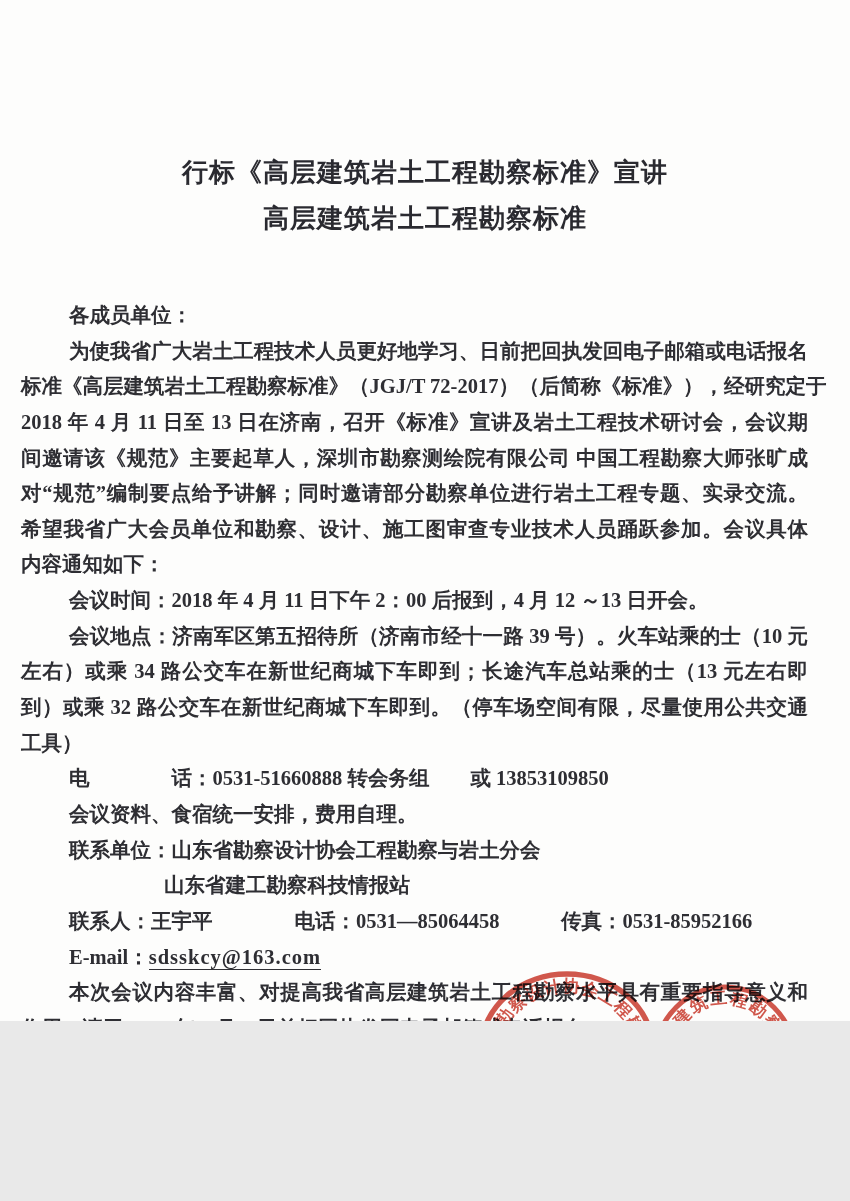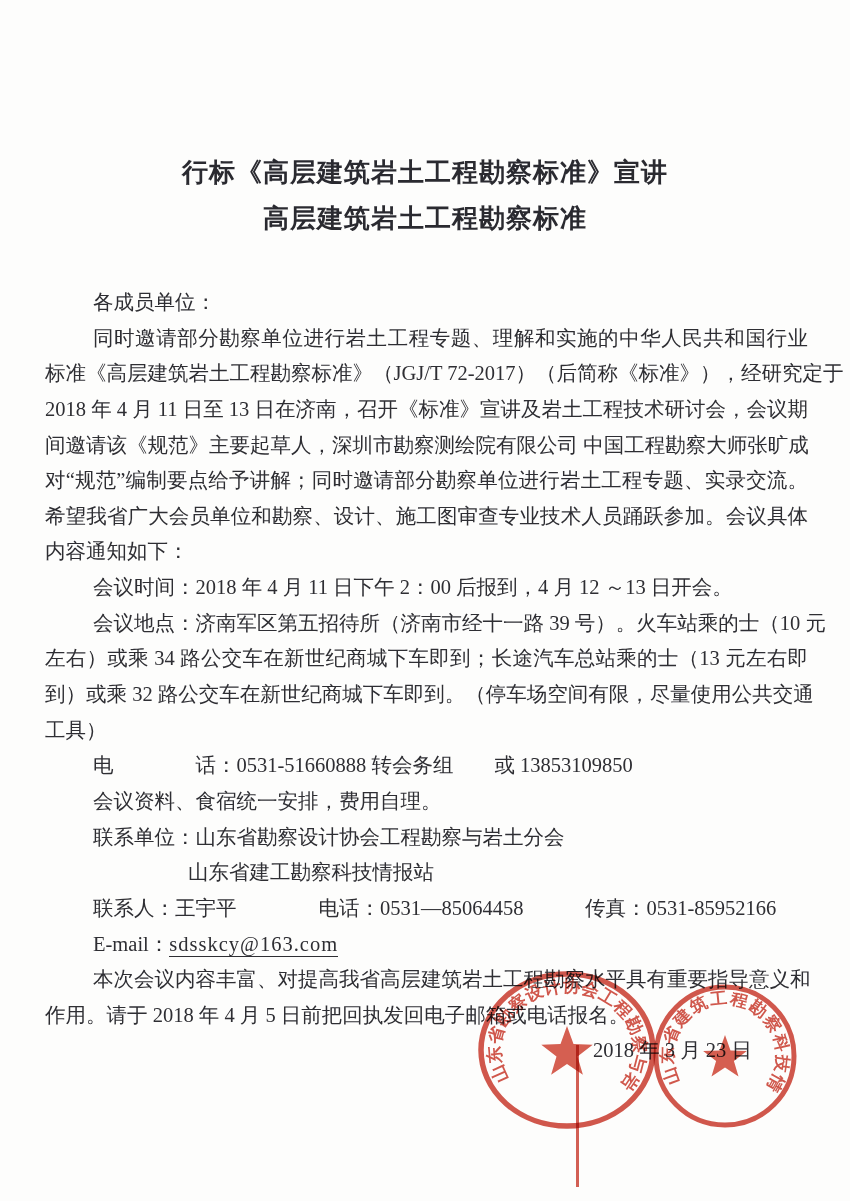--- a/index.html
+++ b/index.html
@@ -1,37 +1,38 @@
 <!DOCTYPE html>
 <html><head>
 <meta charset="utf-8">
 <style>
   html,body{margin:0;padding:0;background:#e9e9e9;}
   .page{
     position:relative;
-    width:850px;height:1201px;
+    width:850px;height:1021px;
     margin:0 auto;
     background:#fdfdfc;
     overflow:hidden;
     font-family:"Liberation Serif","DejaVu Serif",serif;
     color:#2e2e33;
   }
   .title-block{padding-top:150px;}
   .title{
     text-align:center;
     font-size:26px;
     font-weight:700;
     line-height:46px;
     letter-spacing:1px;
     color:#2a2a30;
   }
   .body-block{
-    margin-top:43px;
-    padding-left:45px;
+    margin-top:56px;
+    padding-left:21px;
     padding-right:42px;
+    font-weight:bold;
   }
   .line{
     position:relative;
     height:35.65px;
     line-height:35.65px;
     font-size:20.5px;
     white-space:nowrap;
     overflow:visible;
   }
   .indent{padding-left:48px;}
@@ -60,21 +61,21 @@
 
 <div class="page">
 
   <div class="title-block">
     <div class="title">行标《高层建筑岩土工程勘察标准》宣讲</div>
     <div class="title">高层建筑岩土工程勘察标准</div>
   </div>
 
   <div class="body-block">
     <div class="line indent">各成员单位：</div>
-    <div class="line indent full">同时邀请部分勘察单位进行岩土工程专题、理解和实施的中华人民共和国行业</div>
+    <div class="line indent full">为使我省广大岩土工程技术人员更好地学习、日前把回执发回电子邮箱或电话报名</div>
     <div class="line full">标准《高层建筑岩土工程勘察标准》（JGJ/T 72-2017）（后简称《标准》），经研究定于</div>
     <div class="line full">2018 年 4 月 11 日至 13 日在济南，召开《标准》宣讲及岩土工程技术研讨会，会议期</div>
     <div class="line full">间邀请该《规范》主要起草人，深圳市勘察测绘院有限公司 中国工程勘察大师张旷成</div>
     <div class="line full">对“规范”编制要点给予讲解；同时邀请部分勘察单位进行岩土工程专题、实录交流。</div>
     <div class="line full">希望我省广大会员单位和勘察、设计、施工图审查专业技术人员踊跃参加。会议具体</div>
     <div class="line">内容通知如下：</div>
     <div class="line indent">会议时间：2018 年 4 月 11 日下午 2：00 后报到，4 月 12 ～13 日开会。</div>
     <div class="line indent full">会议地点：济南军区第五招待所（济南市经十一路 39 号）。火车站乘的士（10 元</div>
     <div class="line full">左右）或乘 34 路公交车在新世纪商城下车即到；长途汽车总站乘的士（13 元左右即</div>
     <div class="line full">到）或乘 32 路公交车在新世纪商城下车即到。（停车场空间有限，尽量使用公共交通</div>

